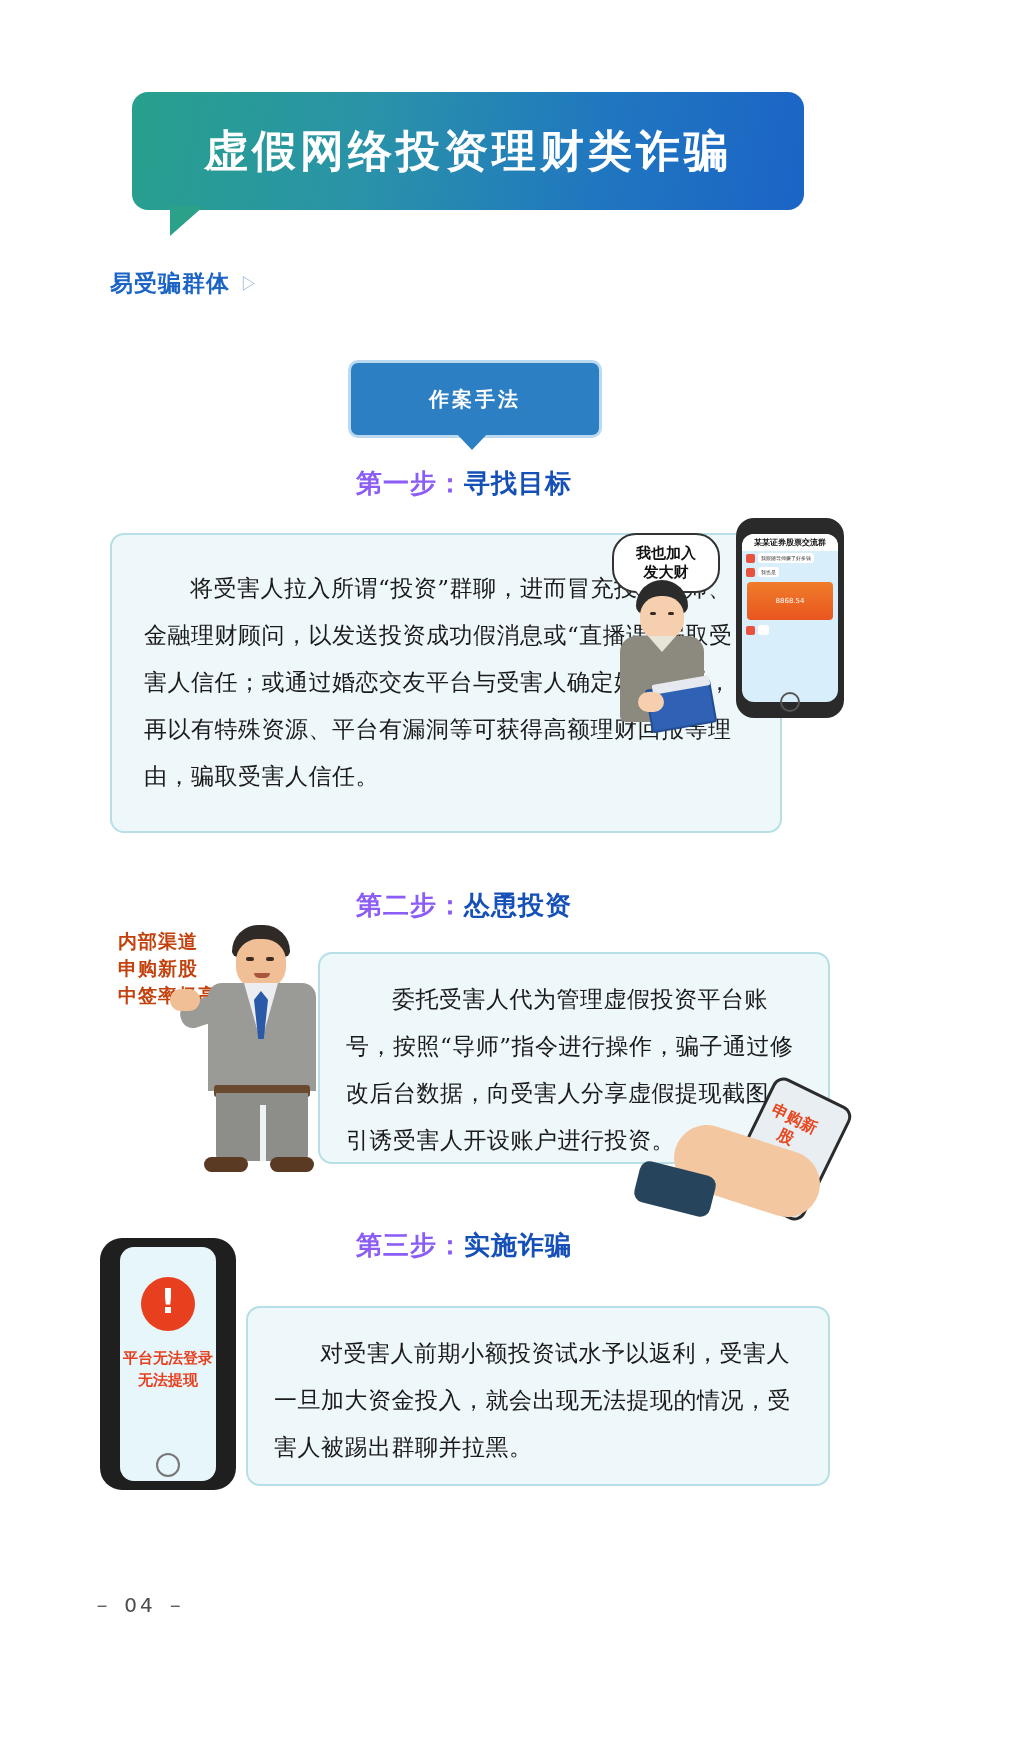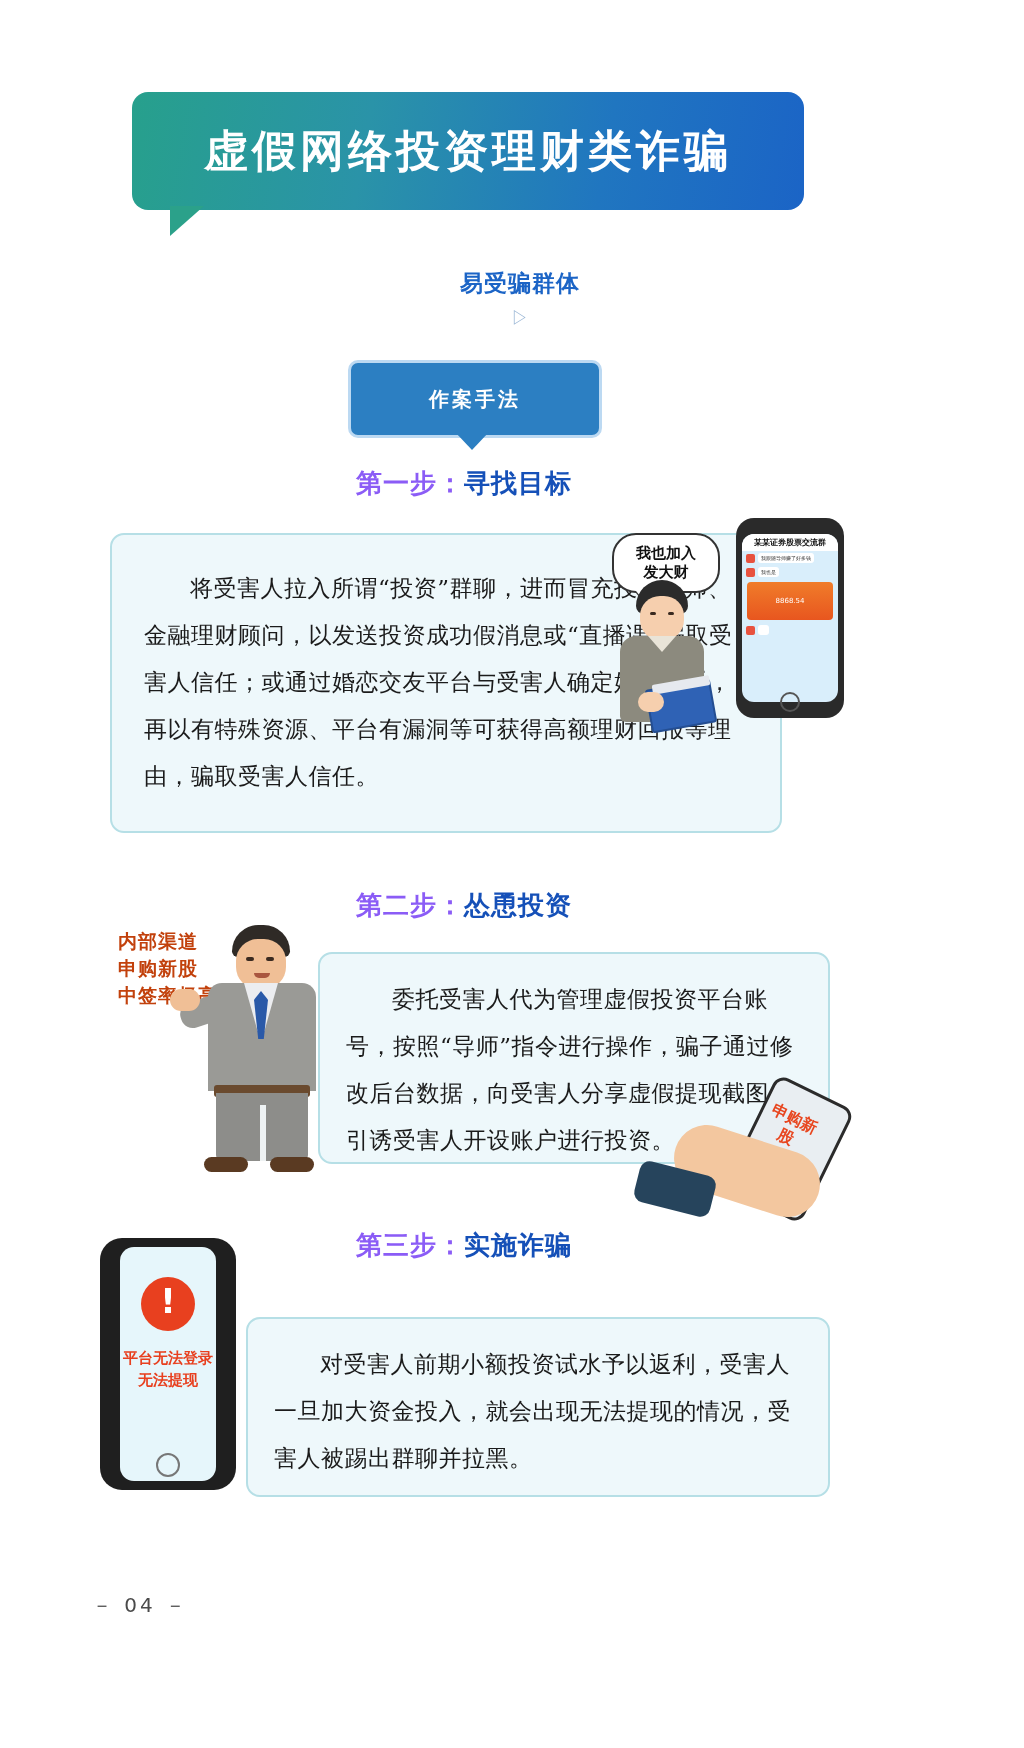--- a/index.html
+++ b/index.html
@@ -54,21 +54,20 @@
 
   
   .target-row {
     position: absolute;
     left: 110px;
     top: 268px;
     width: 820px;
     display: flex;
     align-items: center;
     gap: 10px;
-    flex-direction: column;
   }
   .target-label {
     color: #1b64c6;
     font-family: "DejaVu Serif", "Liberation Serif", serif;
     font-weight: 700;
     font-size: 23px;
     letter-spacing: 1px;
   }
   .target-arrow {
     color: #9bb7d6;
@@ -234,21 +233,21 @@
   .p2-hand2 { position: absolute; left: -8px; top: 64px; width: 30px; height: 22px; background: #f0bf96; border-radius: 11px; }
 
   
   .hand-phone { position: absolute; left: 636px; top: 1094px; width: 220px; height: 130px; }
   .hp-phone { position: absolute; left: 110px; top: -8px; width: 80px; height: 120px; background: #e9eef2; border: 3px solid #2b2b2b; border-radius: 12px; transform: rotate(26deg); }
   .hp-text { position: absolute; left: 124px; top: 14px; width: 60px; transform: rotate(26deg); color: #e8461f; font-family: "DejaVu Sans", sans-serif; font-weight: 700; font-size: 16px; line-height: 20px; text-align: center; }
   .hp-hand { position: absolute; left: 36px; top: 44px; width: 150px; height: 66px; background: #f3c79f; border-radius: 34px; transform: rotate(18deg); }
   .hp-sleeve { position: absolute; left: 0px; top: 74px; width: 78px; height: 42px; background: #26445c; border-radius: 10px; transform: rotate(14deg); }
 
   
-  #box3 { left: 246px; top: 1306px; width: 584px; height: 180px; padding: 22px 26px 0 26px; margin-top: 11px; }
+  #box3 { left: 246px; top: 1306px; width: 584px; height: 180px; padding: 22px 26px 0 26px; }
 
   .phone3 { position: absolute; left: 100px; top: 1238px; width: 136px; height: 252px; background: #1f1f1f; border-radius: 22px; padding: 9px 20px; box-sizing: border-box; }
   .phone3-screen { width: 100%; height: 100%; background: #e6f6fb; border-radius: 14px; position: relative; }
   .p3-alert { position: absolute; left: 50%; top: 30px; transform: translateX(-50%); width: 54px; height: 54px; background: #e8401f; border-radius: 50%; }
   .p3-alert:after { content: "!"; position: absolute; left: 0; right: 0; top: 4px; text-align: center; color: #fff; font-family: "DejaVu Sans", sans-serif; font-weight: 700; font-size: 34px; }
   .p3-warn { position: absolute; left: 0; right: 0; top: 100px; text-align: center; color: #e8401f; font-family: "DejaVu Sans", sans-serif; font-weight: 700; font-size: 15px; line-height: 22px; }
   .p3-home { position: absolute; left: 50%; bottom: 4px; transform: translateX(-50%); width: 20px; height: 20px; border: 2px solid #777; border-radius: 50%; }
 
   
   .page-num {

